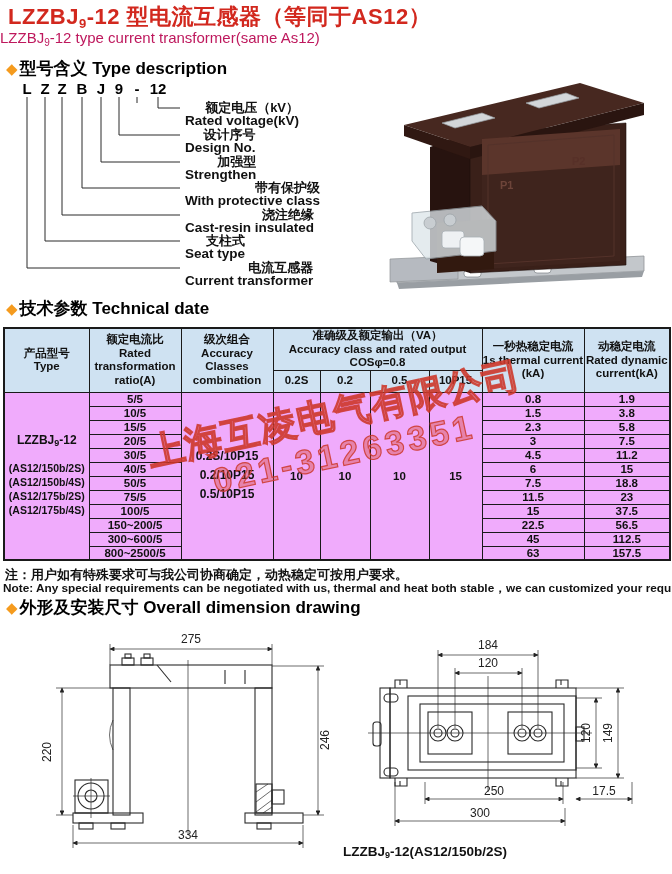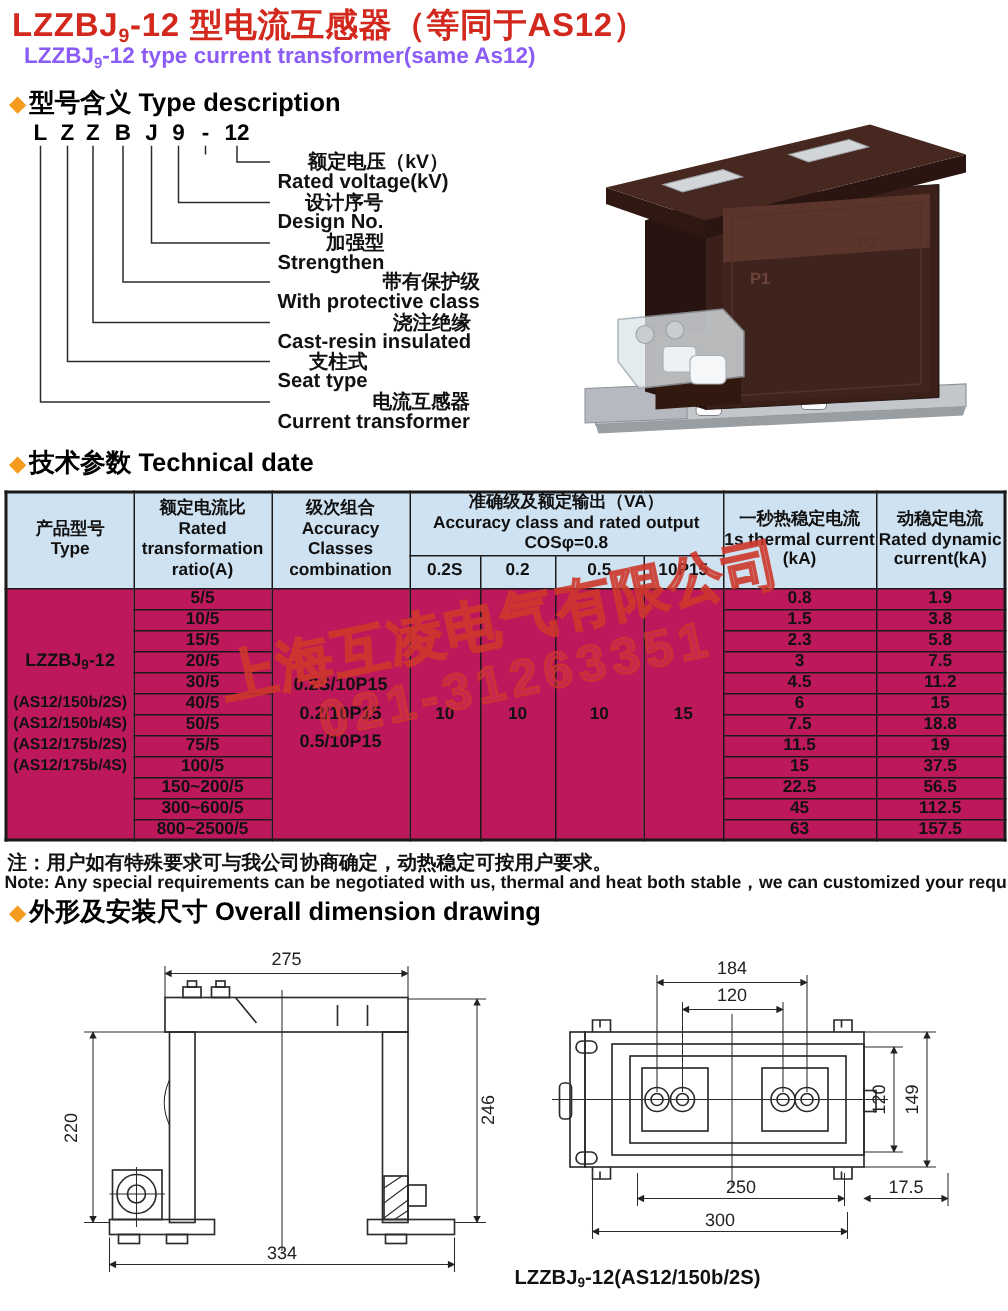--- a/index.html
+++ b/index.html
@@ -3,21 +3,21 @@
 <meta charset="utf-8">
 <style>
   html,body{margin:0;padding:0;background:#fff;}
   *{box-sizing:border-box;}
   body{font-family:"Liberation Sans","DejaVu Sans",sans-serif;color:#111;}
   #stage{position:relative;width:672px;height:874px;background:#fff;overflow:hidden;}
 
   
   .title{position:absolute;left:8px;top:2px;font-size:22px;font-weight:bold;color:#d2281e;letter-spacing:.5px;white-space:nowrap;}
   .title .subnum{font-size:13px;vertical-align:-4px;font-weight:bold;}
-  .subtitle{position:absolute;left:16px;top:29px;font-size:15px;font-weight:bold;color:#8b5cf6;white-space:nowrap;}
+  .subtitle{position:absolute;left:0;top:29px;font-size:15px;font-weight:normal;color:#be185d;white-space:nowrap;}
   .subtitle .subnum{font-size:10px;vertical-align:-3px;}
 
   
   .sec{position:absolute;left:6px;font-size:17px;font-weight:bold;color:#000;white-space:nowrap;}
   .sec .dia{color:#f59b1e;font-size:15px;margin-right:2px;}
   #sec1{top:57px;} #sec2{top:297px;} #sec3{top:596px;}
 
   
   .letter{position:absolute;top:80px;width:22px;text-align:center;font-size:15px;font-weight:bold;color:#000;}
   .tlabel{position:absolute;left:185px;white-space:nowrap;line-height:13px;}
@@ -28,21 +28,21 @@
   svg text{font-family:"Liberation Sans","DejaVu Sans",sans-serif;}
   .dim{font-size:12px;fill:#222;}
   .cad{stroke:#2b2b2b;stroke-width:1.1;fill:none;}
   .thin{stroke:#2b2b2b;stroke-width:.7;fill:none;}
 
   
   #techtable{position:absolute;left:3px;top:327px;width:666px;border-collapse:collapse;table-layout:fixed;}
   #techtable th,#techtable td{border:1px solid #1a1a1a;text-align:center;vertical-align:middle;padding:0;}
   #techtable{border:2px solid #1a1a1a;}
   #techtable th{background:#cfe2f2;font-size:11.5px;font-weight:bold;white-space:pre-line;line-height:1.18;}
-  #techtable td{font-size:11.5px;font-weight:bold;background:#be185d;line-height:12px;height:14px;white-space:pre-line;margin-top:12px;}
+  #techtable td{font-size:11.5px;font-weight:bold;background:#f0abfc;line-height:12px;height:14px;white-space:pre-line;margin-top:12px;}
   .typecell .main{font-size:12px;font-weight:bold;}
   .typecell .main .subnum{font-size:9px;vertical-align:-2px;}
   .typecell .variants{font-size:10.5px;font-weight:bold;line-height:14px;white-space:pre-line;}
   .combocell{font-size:12px !important;line-height:19px !important;}
 
   
   #watermark{position:absolute;left:148px;top:392px;width:440px;transform:rotate(-12deg);transform-origin:40% 50%;pointer-events:none;z-index:5;}
   #watermark .w1{font-size:37px;font-weight:bold;letter-spacing:1px;color:rgba(216,70,52,.40);-webkit-text-stroke:1.2px rgba(204,55,42,.85);white-space:nowrap;}
   #watermark .w2{font-size:34px;font-weight:bold;letter-spacing:4px;color:rgba(216,70,52,.40);-webkit-text-stroke:1.2px rgba(204,55,42,.85);margin:-4px 0 0 58px;white-space:nowrap;}
   #note-zh{position:absolute;left:5px;top:566px;font-size:13px;font-weight:bold;white-space:nowrap;}
@@ -237,21 +237,21 @@
           <td>15</td>
         </tr>
       <tr>
           <td>50/5</td>
           <td>7.5</td>
           <td>18.8</td>
         </tr>
       <tr>
           <td>75/5</td>
           <td>11.5</td>
-          <td>19</td>
+          <td>23</td>
         </tr>
       <tr>
           <td>100/5</td>
           <td>15</td>
           <td>37.5</td>
         </tr>
       <tr>
           <td>150~200/5</td>
           <td>22.5</td>
           <td>56.5</td>

